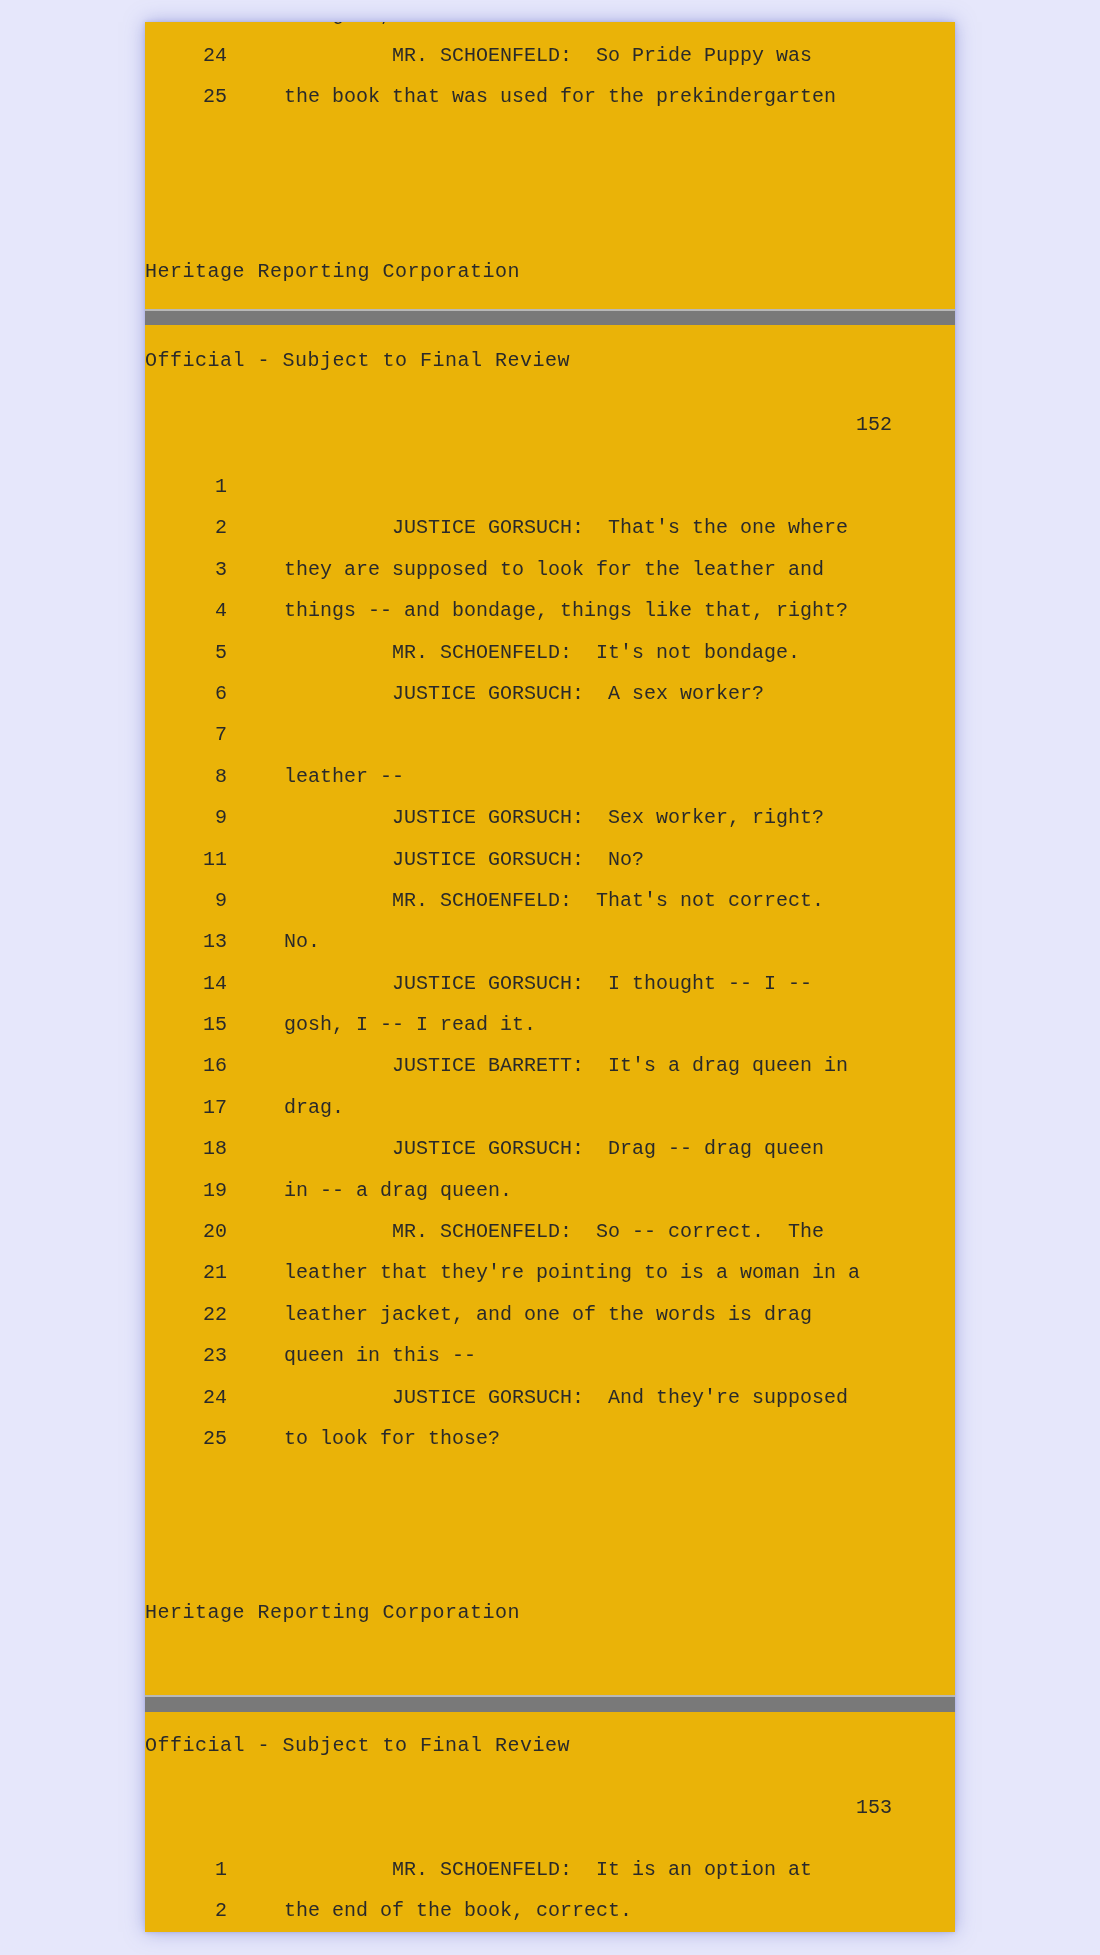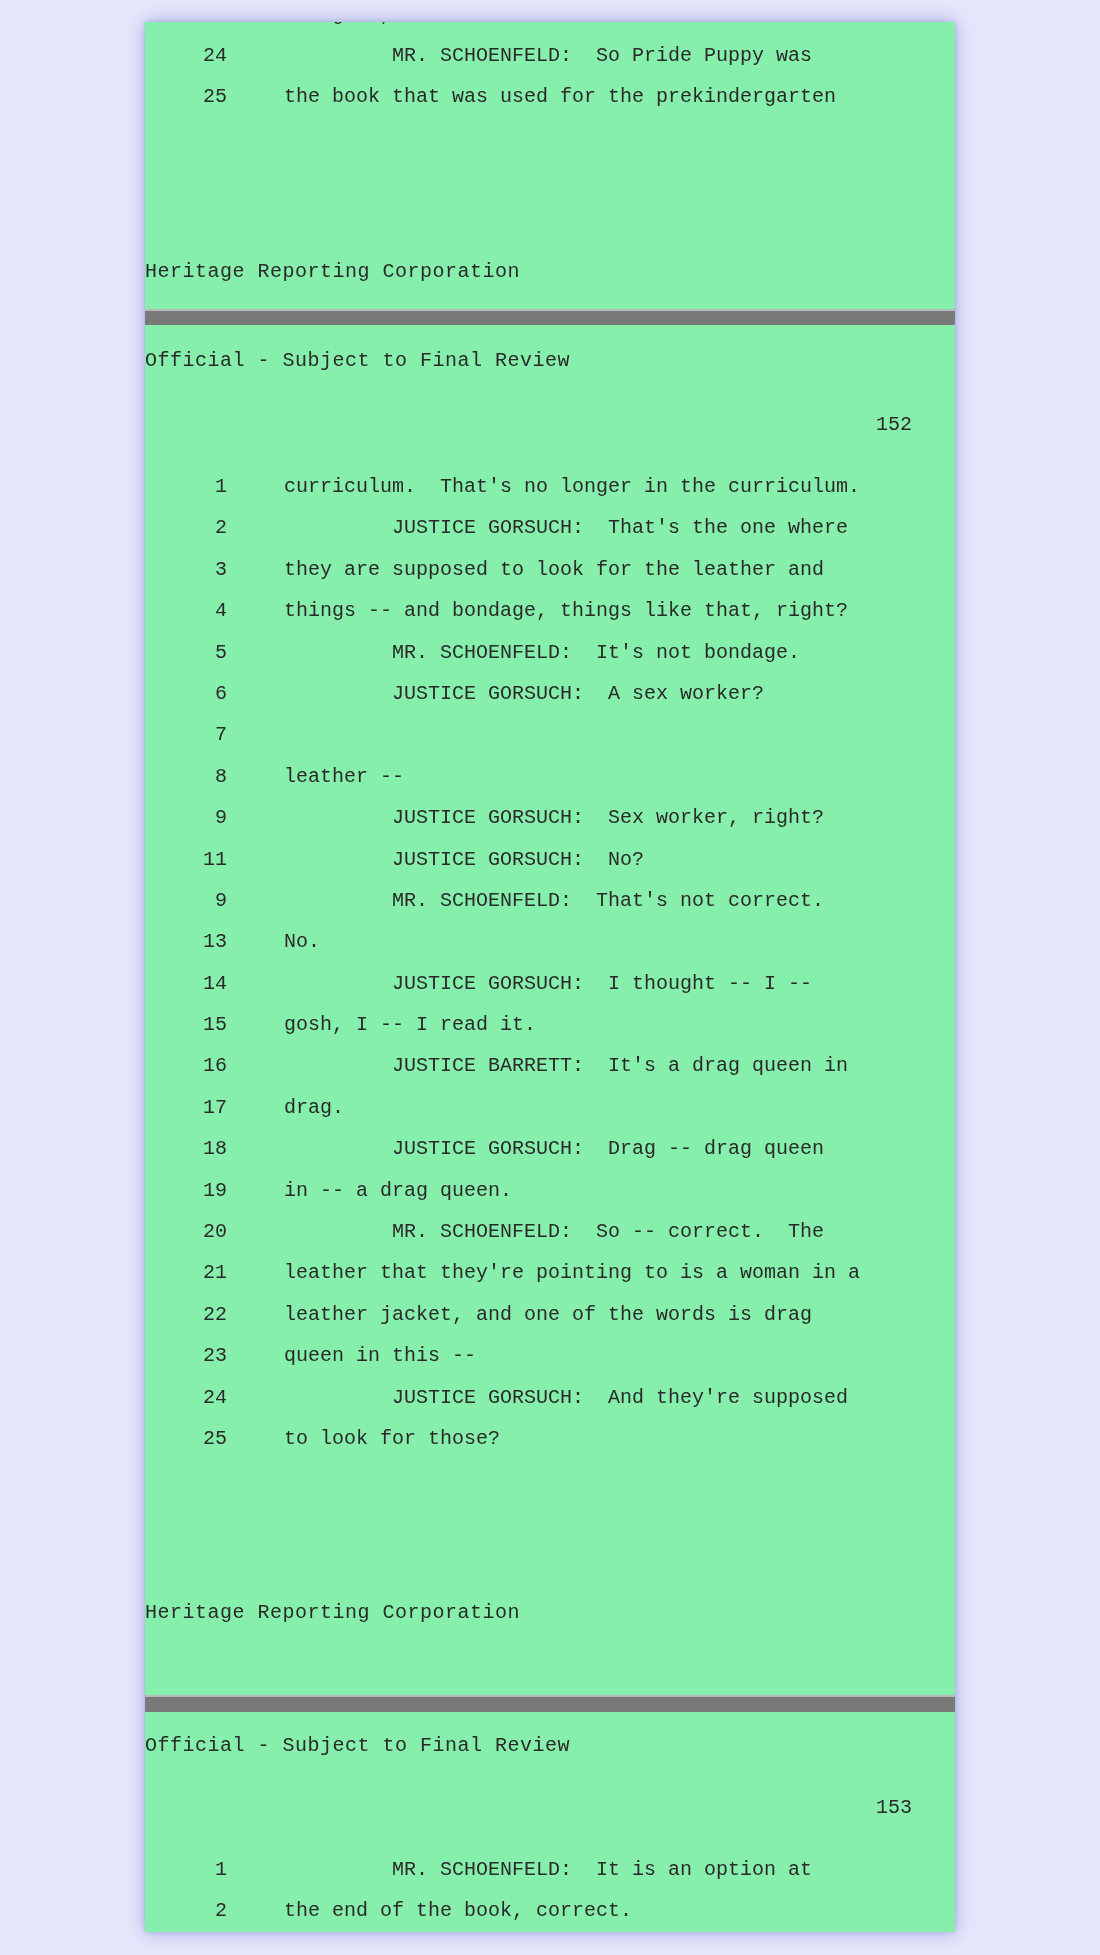--- a/index.html
+++ b/index.html
@@ -16,21 +16,21 @@
     background:#e6e7fb;
   }
   .doc-column{
     position:absolute;
     left:145px;top:22px;
     width:810px;height:1910px;
     background:#ffffff;
     box-shadow:0 0 18px rgba(100,110,200,0.50), 0 0 4px rgba(110,120,205,0.35);
   }
   .page{
-    background:#86efac;
+    background:#eab308;
     overflow:hidden;
     box-sizing:border-box;
   }
   .page-1{height:287px;}
   .page-2{height:1370px;padding-top:22px;}
   .page-3{height:220px;padding-top:20px;}
   .page-separator{
     height:16px;
     background:#797979;
     border-top:2px solid #b8b8b8;
@@ -50,21 +50,21 @@
     white-space:pre;
   }
   .center-row{
     text-align:left;
     font-size:20px;
     line-height:28px;
     letter-spacing:0.5px;
   }
   .pageno-row{
     text-align:right;
-    padding-right:43px;
+    padding-right:63px;
     font-size:20px;
     line-height:28px;
   }
   .lines{margin-top:27px;}
   .page-1 .lines{margin-top:8px;}
   .page-2 .pageno-row{margin-top:36px;}
   .page-3 .pageno-row{margin-top:34px;}
   .trow{
     display:flex;
     height:41.4px;
@@ -106,21 +106,20 @@
     </div>
 
     <div class="page-separator sep-1"></div>
 
     <div class="page page-2">
       <div class="center-row">Official - Subject to Final Review</div>
       <div class="pageno-row">152</div>
       <div class="lines">
           <div class="trow">
             <span class="tnum">1</span>
-            <span class="ttxt">curriculum.  That's no longer in the curriculum.</span>
           </div>
           <div class="trow">
             <span class="tnum">2</span>
             <span class="ttxt">         JUSTICE GORSUCH:  That's the one where</span>
           </div>
           <div class="trow">
             <span class="tnum">3</span>
             <span class="ttxt">they are supposed to look for the leather and</span>
           </div>
           <div class="trow">

